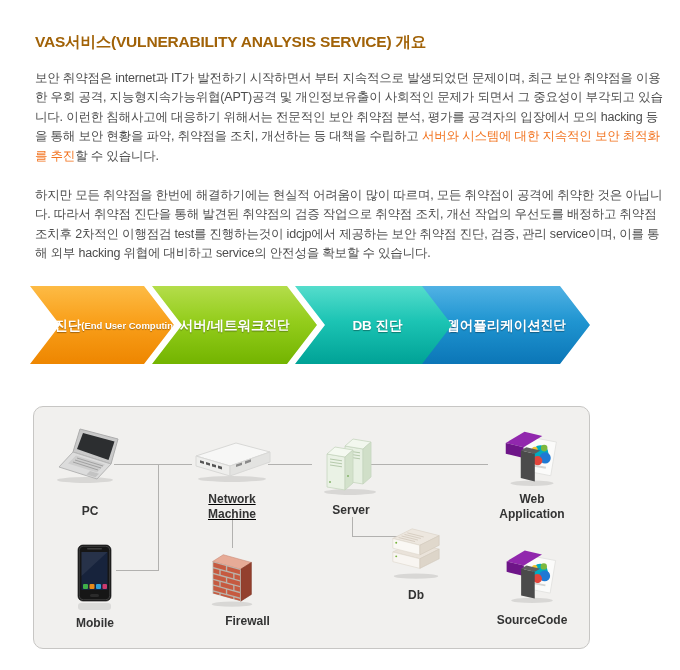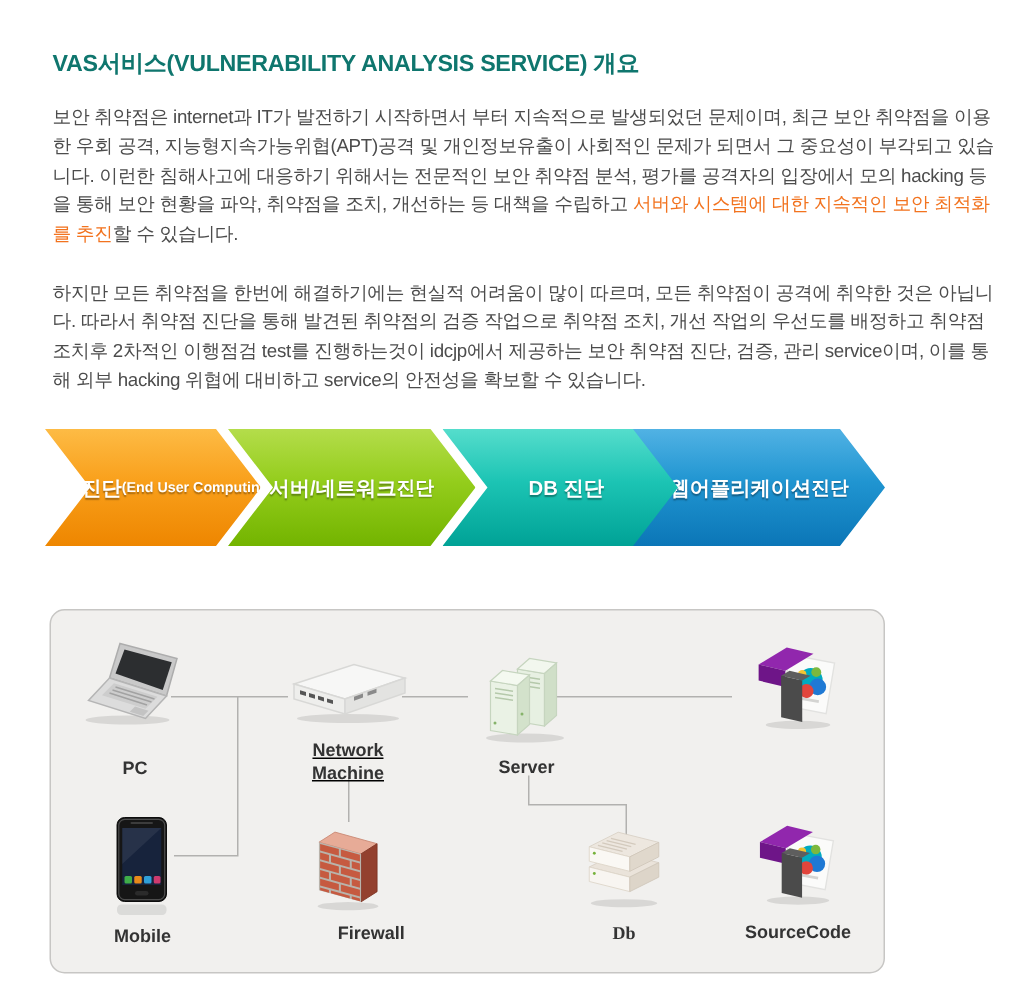--- a/index.html
+++ b/index.html
@@ -1,18 +1,18 @@
 <!DOCTYPE html>
 <html><head>
 <meta charset="utf-8">
 <style>
   html,body{margin:0;padding:0;background:#ffffff;}
   .page{position:relative;width:680px;height:670px;background:#ffffff;overflow:hidden;
         font-family:"Liberation Sans","DejaVu Sans",sans-serif;}
-  .title{position:absolute;left:35px;top:22px;font-size:15.5px;font-weight:bold;color:#0f766e;letter-spacing:-0.2px;}
+  .title{position:absolute;left:35px;top:22px;font-size:15.5px;font-weight:bold;color:#a16207;letter-spacing:-0.2px;}
   .para{position:absolute;left:35px;width:628px;font-size:12.5px;line-height:19.5px;color:#4c4c4c;letter-spacing:-0.2px;}
   .p1{top:56px;}
   .p2{top:173px;}
   .hl{color:#f2731f;}
   
   .flow{position:absolute;left:0;top:286px;width:680px;height:78px;}
   .arrow{position:absolute;top:0;height:78px;display:flex;flex-direction:row;justify-content:center;align-items:center;
          padding:0 30px 0 30px;box-sizing:border-box;text-align:center;color:#fff;
          clip-path:polygon(0 0, calc(100% - 30px) 0, 100% 50%, calc(100% - 30px) 100%, 0 100%, 30px 50%);
          filter:drop-shadow(1px 3px 2px rgba(0,0,0,0.22));}
@@ -138,20 +138,22 @@
         <circle cx="36" cy="36" r="5" fill="#e2453c"></circle>
         <circle cx="43" cy="22.5" r="3.5" fill="#7cb83e"></circle>
         <circle cx="33" cy="24" r="3" fill="#f2c431"></circle>
         <polygon points="31,40 45,42.5 44.6,44.5 30.6,42" fill="#d4d4d2"></polygon>
         <polygon points="2,17 22,5 41,9.5 21,21.5" fill="#9127ad"></polygon>
         <polygon points="2,17 21,21.5 21,33 2,28.5" fill="#6e1588"></polygon>
         <polygon points="18,25 24,21.5 39,25 33,28.5" fill="#5e5e5e"></polygon>
         <polygon points="18,25 33,28.5 33,58 18,54.5" fill="#4b4b4b"></polygon>
       </svg>
     </span>
+    <div class="nlabel" style="margin-top:1px;">Web
+Application</div>
   </div>
 
   <div class="node" style="left:50px;top:544px;">
     <span>
       <svg width="44" height="66" viewBox="0 0 44 66">
         <rect x="5" y="1" width="33" height="56" rx="5" fill="#161616" stroke="#000000" stroke-width="0.6"></rect>
         <rect x="6.2" y="2.2" width="30.6" height="53.6" rx="4" fill="none" stroke="#4d4d4d" stroke-width="0.8"></rect>
         <rect x="8.5" y="8" width="26" height="38" fill="#17233c"></rect>
         <polygon points="8.5,8 34.5,8 8.5,32" fill="#ffffff" opacity="0.07"></polygon>
         <rect x="10" y="40" width="5" height="5" rx="1" fill="#3fae49"></rect>
@@ -188,21 +190,21 @@
             <rect x="15.1" y="24.9" width="13.1" height="4.6"></rect>
           <rect x="0.8" y="30.9" width="6.1" height="1.9"></rect>
             <rect x="8.3" y="30.9" width="12.9" height="1.9"></rect>
             <rect x="22.6" y="30.9" width="5.6" height="1.9"></rect>
         </g>
       </svg>
     </span>
     <div class="nlabel" style="margin-top:2px;padding-left:31px;">Firewall</div>
   </div>
 
-  <div class="node" style="left:371px;top:550px;font-family:Liberation Serif, serif;">
+  <div class="node" style="left:371px;top:524px;">
     <span>
       <svg width="58" height="56" viewBox="0 0 58 58">
         <ellipse cx="29" cy="54" rx="23" ry="2.8" fill="rgba(0,0,0,0.10)"></ellipse>
         <polygon points="5,29 25,19 53,26 33,36" fill="#eae3da" stroke="#d8d0c4" stroke-width="0.6"></polygon>
         <polygon points="5,29 33,36 33,46 5,39" fill="#f8f5f1" stroke="#ddd5c9" stroke-width="0.6"></polygon>
         <polygon points="33,36 53,26 53,36 33,46" fill="#ddd5c9" stroke="#d0c7ba" stroke-width="0.6"></polygon>
         <circle cx="8.5" cy="33.5" r="1" fill="#76b23c"></circle>
         <polygon points="5,15 25,5 53,12 33,22" fill="#ede7df" stroke="#d8d0c4" stroke-width="0.6"></polygon>
         <path d="M11,14 l17,4.2 M14,12.4 l17,4.2 M17,10.8 l17,4.2 M20,9.2 l17,4.2" stroke="#d3cabd" stroke-width="0.9" fill="none"></path>
         <polygon points="5,15 33,22 33,32 5,25" fill="#faf8f4" stroke="#ddd5c9" stroke-width="0.6"></polygon>

